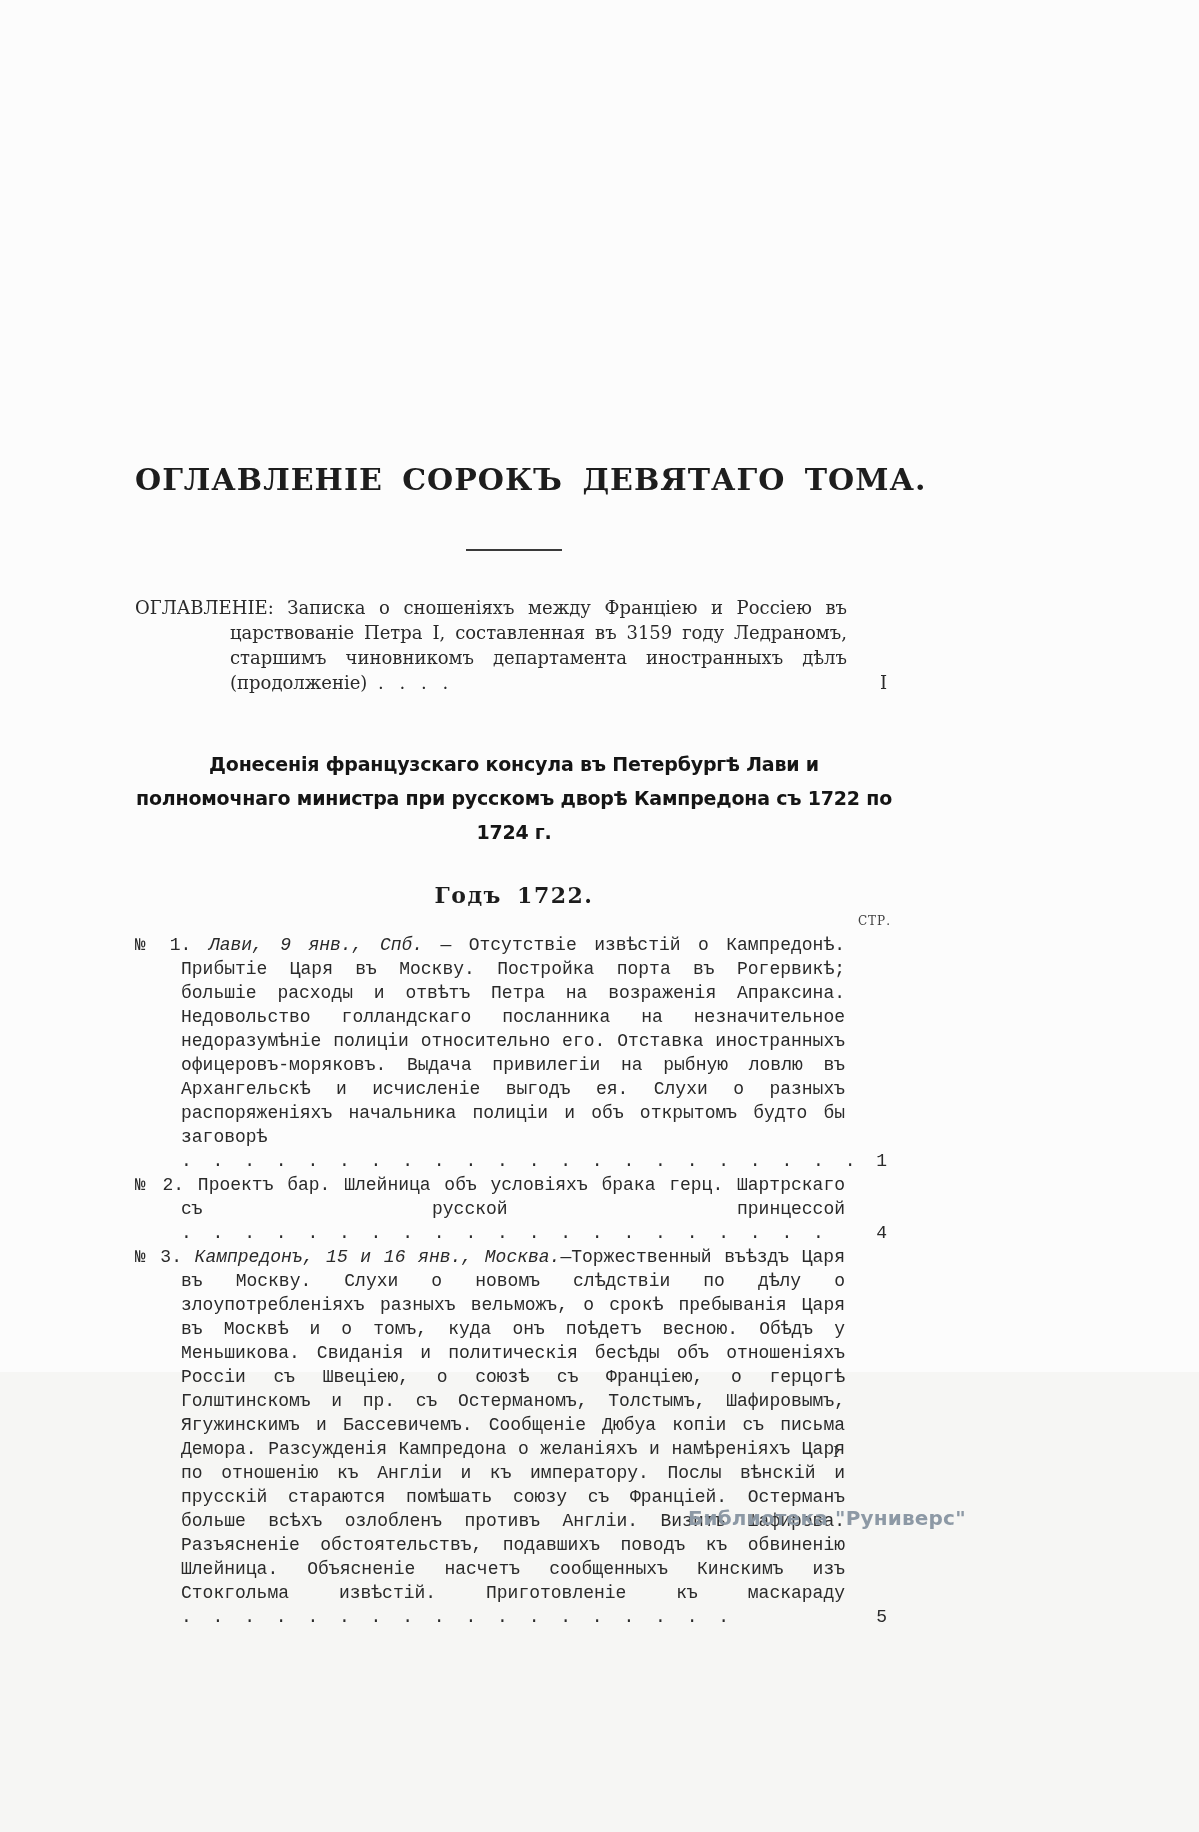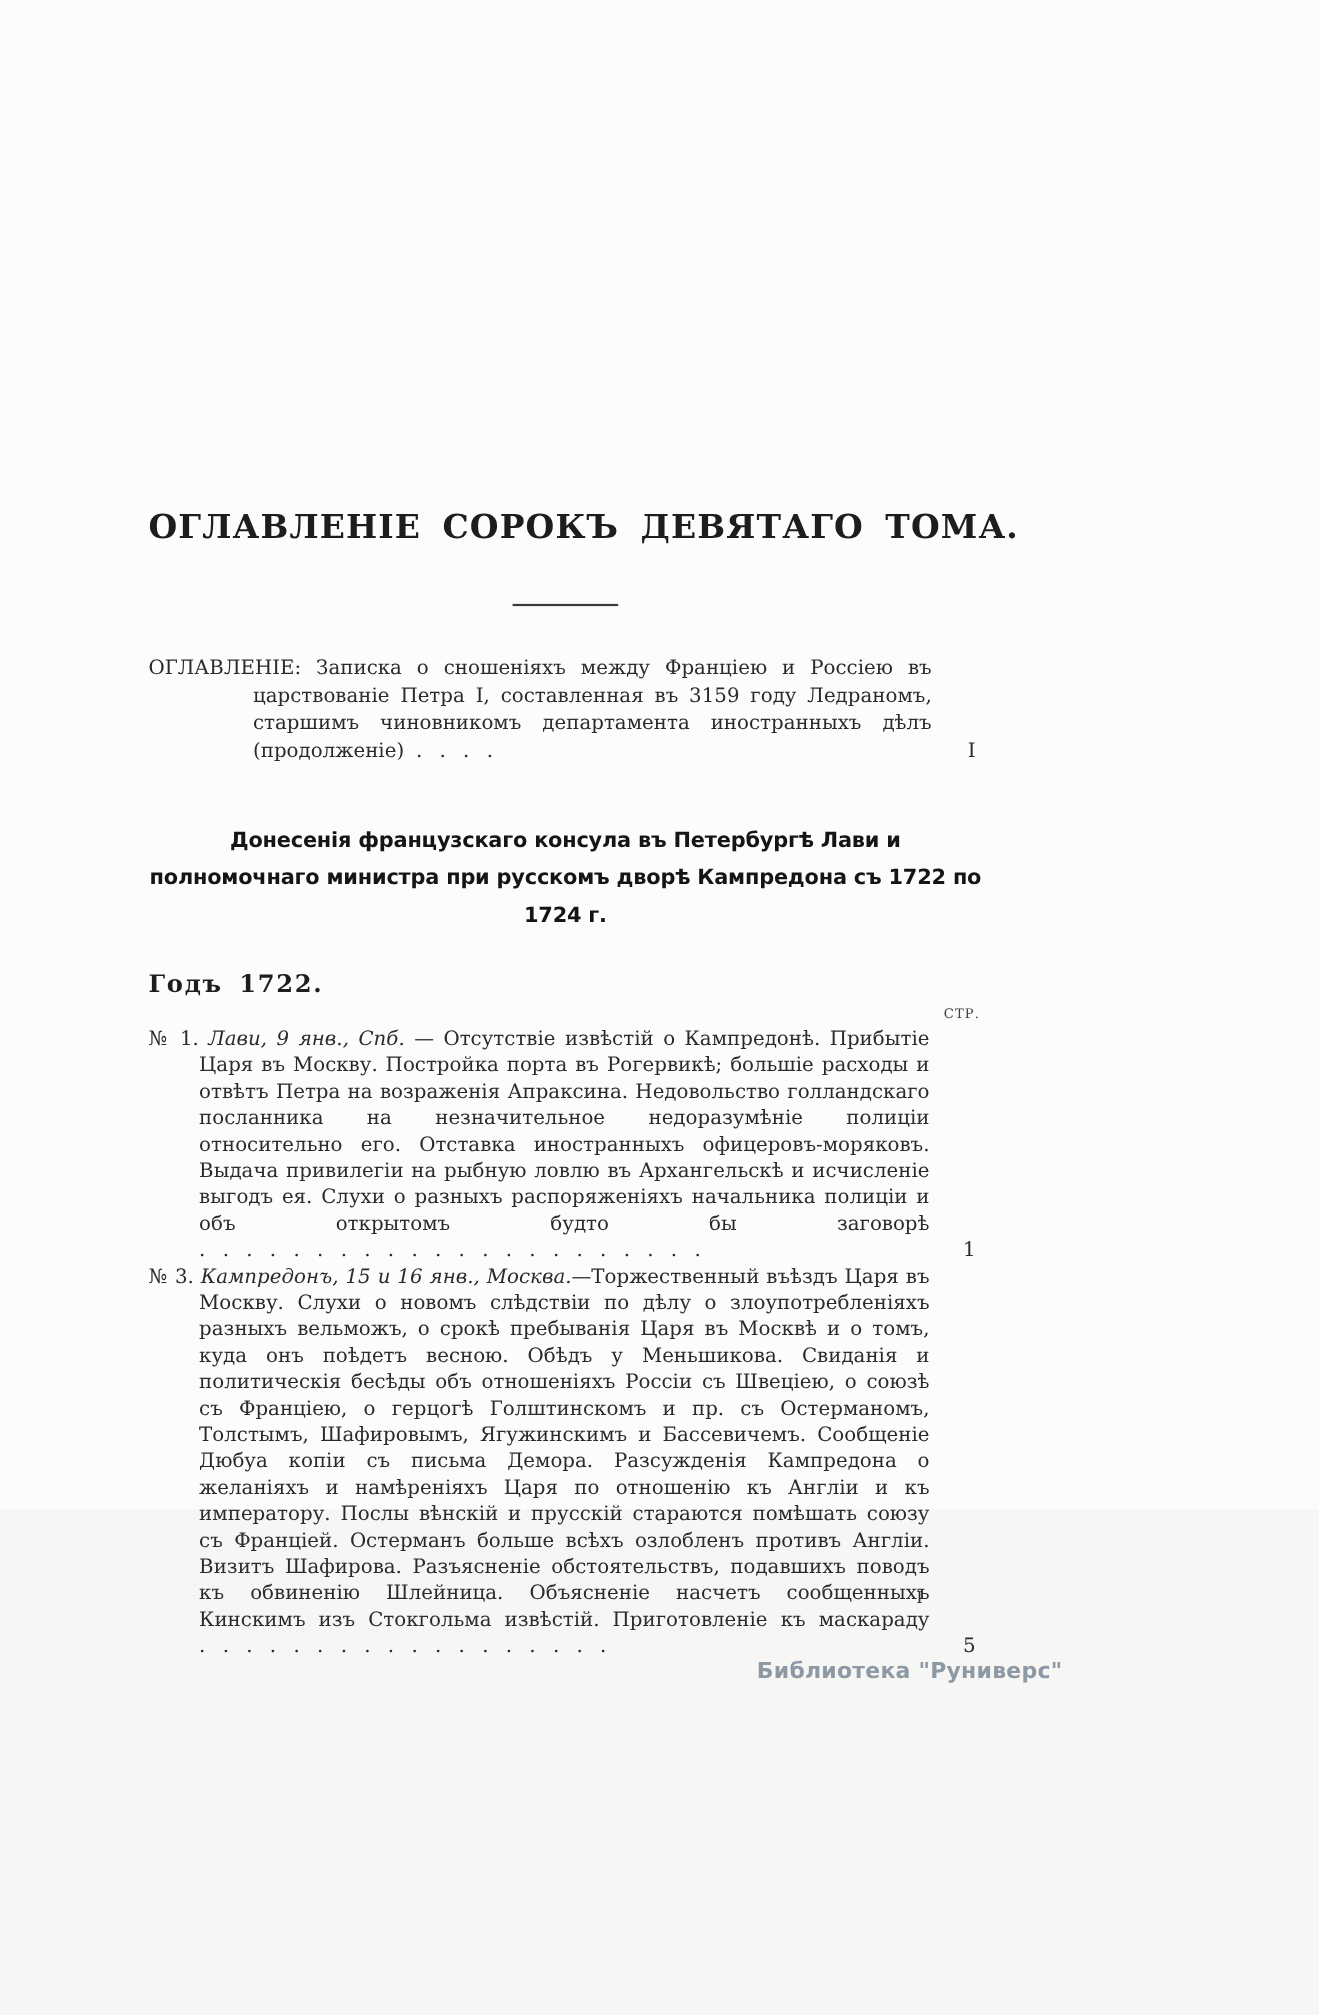--- a/index.html
+++ b/index.html
@@ -56,33 +56,34 @@
     font-size: 19px;
     line-height: 34px;
     text-align: center;
     letter-spacing: -0.2px;
     color: #151515;
   }
   .year {
     margin-top: 33px;
     font-size: 22px;
     font-weight: bold;
+    text-align: center;
     letter-spacing: 1.5px;
     word-spacing: 6px;
     color: #1d1d1d;
   }
   .page-col {
     margin-top: 6px;
     font-size: 12px;
     text-align: right;
     letter-spacing: 1px;
     color: #404040;
     padding-right: 2px;
   }
-  .entries { margin-top: 5px; }
+  .entries { margin-top: 5px; font-family: Liberation Mono, monospace; }
   .entry {
     position: relative;
     font-size: 18px;
     line-height: 24px;
     color: #2a2a2a;
   }
   .entry .entry-text {
     text-align: justify;
     padding-left: 46px;
     text-indent: -46px;
@@ -137,20 +138,25 @@
     <div class="page-col">СТР.</div>
 
     <div class="entries">
 
       <div class="entry">
         <p class="entry-text"><span>№ 1.</span>
           <span class="ital">Лави, 9 янв., Спб.</span><span> — Отсутствіе извѣстій о Кампредонѣ. Прибытіе Царя въ Москву. Постройка порта въ Рогервикѣ; большіе расходы и отвѣтъ Петра на возраженія Апраксина. Недовольство голландскаго посланника на незначительное недоразумѣніе полиціи относительно его. Отставка иностранныхъ офицеровъ-моряковъ. Выдача привилегіи на рыбную ловлю въ Архангельскѣ и исчисленіе выгодъ ея. Слухи о разныхъ распоряженіяхъ начальника полиціи и объ открытомъ будто бы заговорѣ</span><span class="leader"> . . . . . . . . . . . . . . . . . . . . . .</span></p>
         <span class="pagenum">1</span>
       </div>
 
+      <div class="entry">
+        <p class="entry-text"><span>№ 2.</span>
+          <span class="ital"></span><span>Проектъ бар. Шлейница объ условіяхъ брака герц. Шартрскаго съ русской принцессой</span><span class="leader"> . . . . . . . . . . . . . . . . . . . . .</span></p>
+        <span class="pagenum">4</span>
+      </div>
 
       <div class="entry">
         <p class="entry-text"><span>№ 3.</span>
           <span class="ital">Кампредонъ, 15 и 16 янв., Москва.</span><span>—Торжественный въѣздъ Царя въ Москву. Слухи о новомъ слѣдствіи по дѣлу о злоупотребленіяхъ разныхъ вельможъ, о срокѣ пребыванія Царя въ Москвѣ и о томъ, куда онъ поѣдетъ весною. Обѣдъ у Меньшикова. Свиданія и политическія бесѣды объ отношеніяхъ Россіи съ Швеціею, о союзѣ съ Франціею, о герцогѣ Голштинскомъ и пр. съ Остерманомъ, Толстымъ, Шафировымъ, Ягужинскимъ и Бассевичемъ. Сообщеніе Дюбуа копіи съ письма Демора. Разсужденія Кампредона о желаніяхъ и намѣреніяхъ Царя по отношенію къ Англіи и къ императору. Послы вѣнскій и прусскій стараются помѣшать союзу съ Франціей. Остерманъ больше всѣхъ озлобленъ противъ Англіи. Визитъ Шафирова. Разъясненіе обстоятельствъ, подавшихъ поводъ къ обвиненію Шлейница. Объясненіе насчетъ сообщенныхъ Кинскимъ изъ Стокгольма извѣстій. Приготовленіе къ маскараду</span><span class="leader"> . . . . . . . . . . . . . . . . . .</span></p>
         <span class="pagenum">5</span>
       </div>
 
     </div>
   </div>
 

